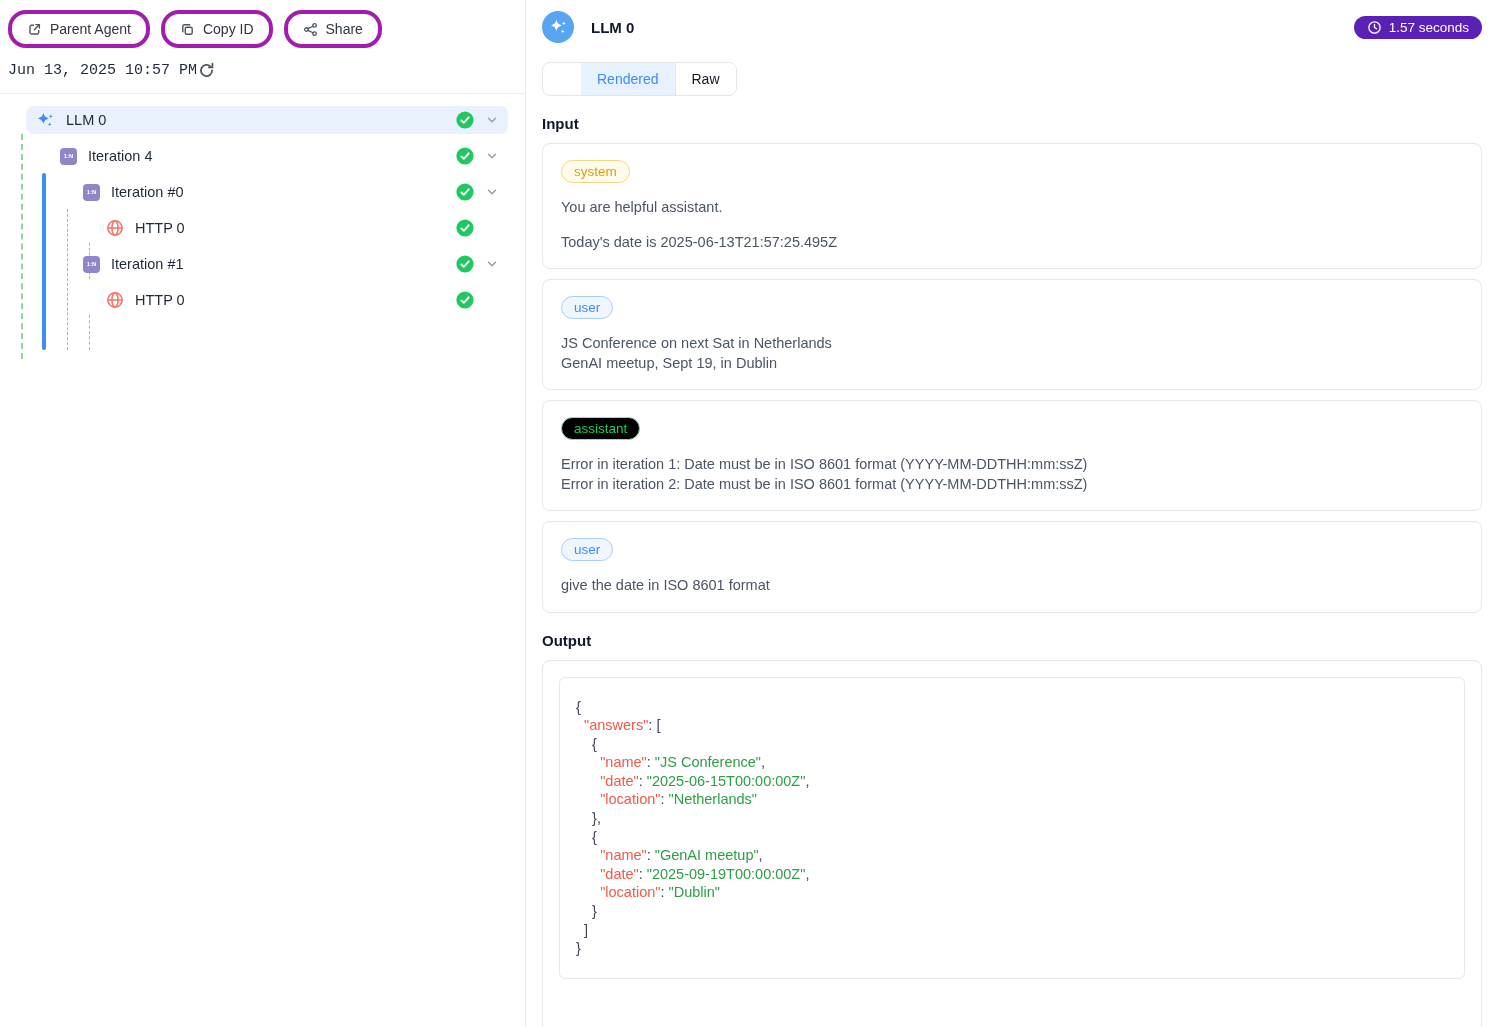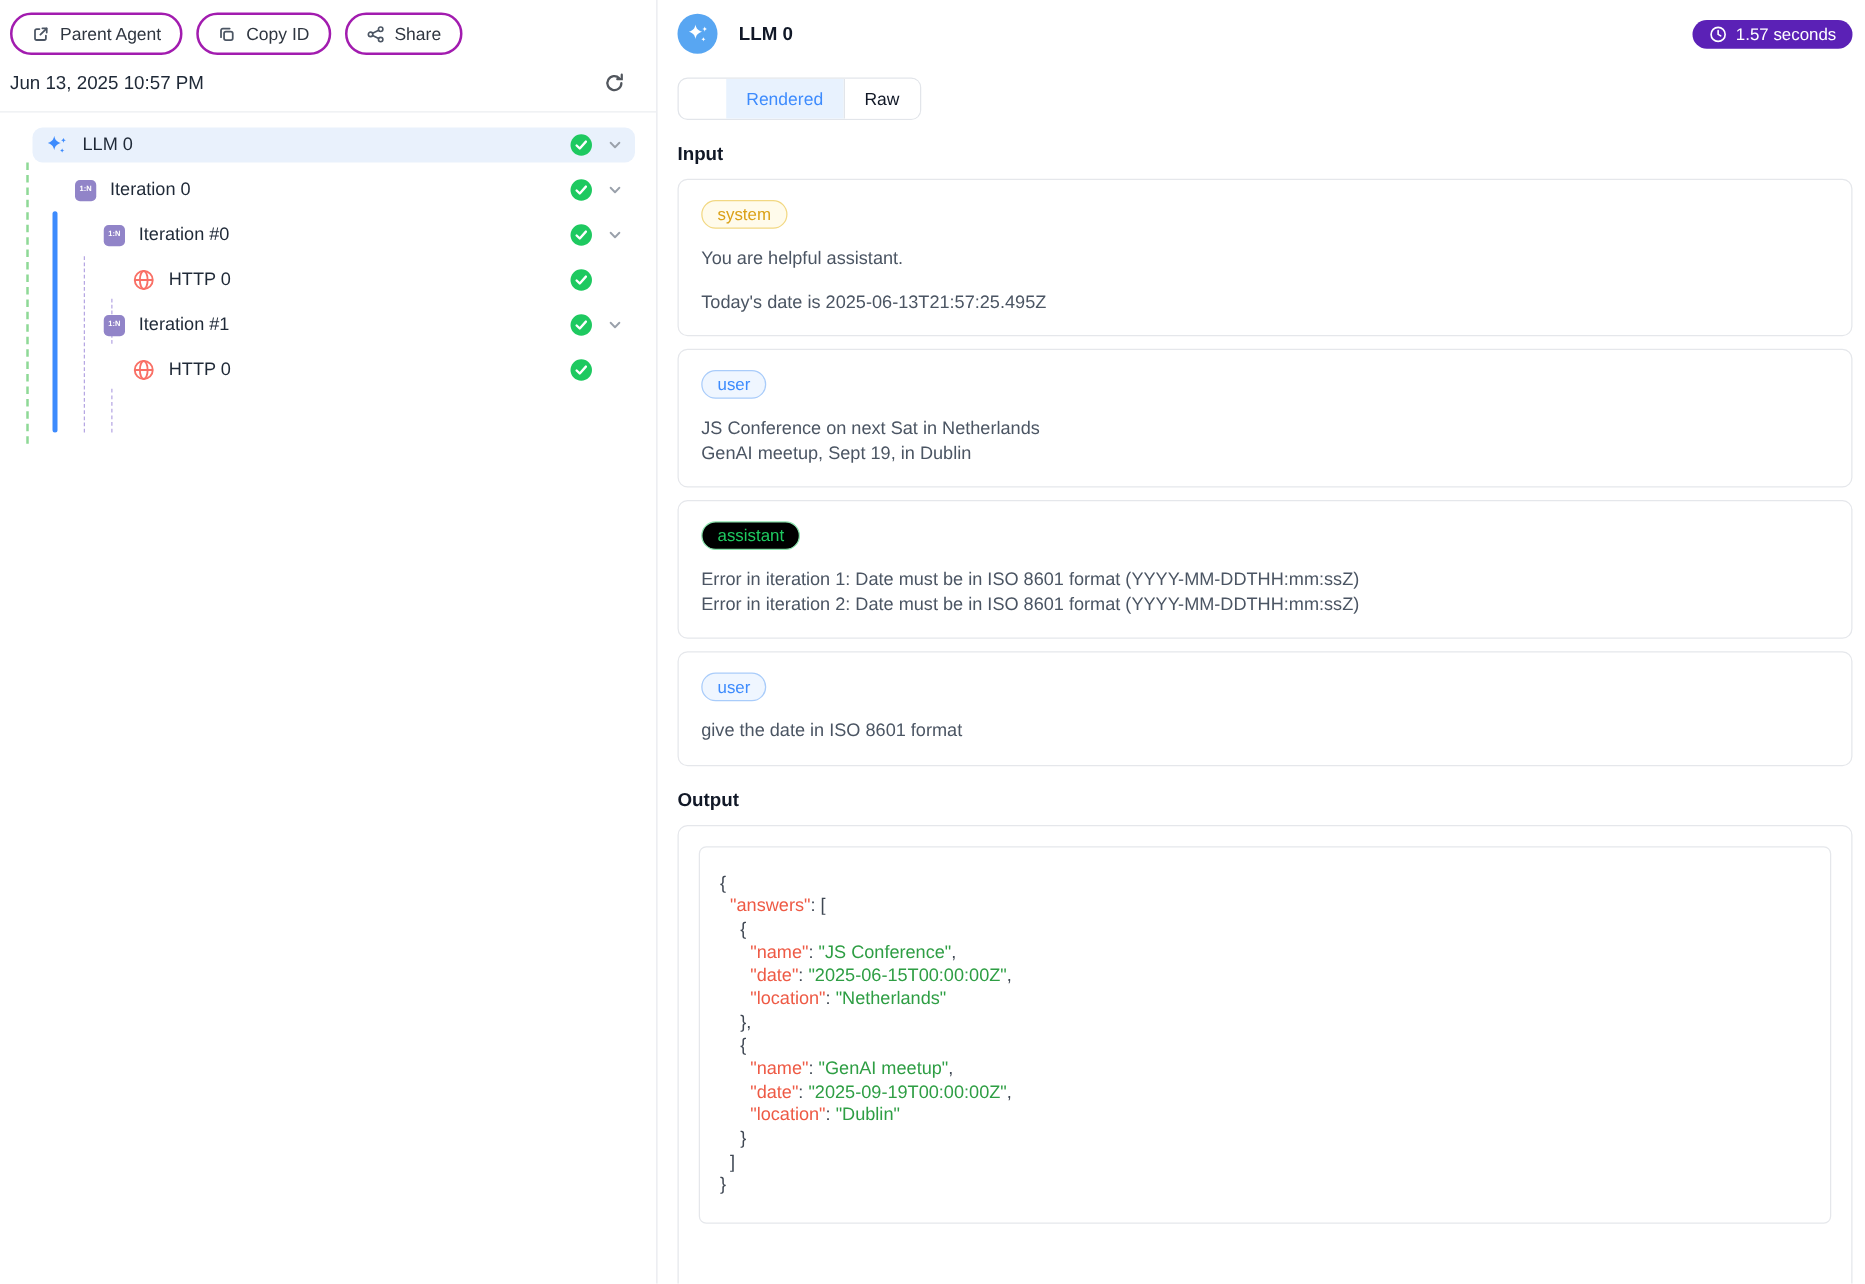--- a/index.html
+++ b/index.html
@@ -2,25 +2,25 @@
 <html style="--accent-blue: #3d8bfd; --success-green: #1ec960; --warning-amber: #dba117; --duration-purple: #5b21b6; --iteration-purple: #9184c8; --http-red: #f97066; --start-green: #3fd06e; --json-key: #ee5a45; --json-string: #2e9e44; --selected-row-bg: #e9f1fc; --tab-active-bg: #e8f2fe;"><head>
 <meta charset="utf-8">
 <style>
   html,body{margin:0;padding:0;width:1492px;height:1027px;overflow:hidden;background:#fff;
     font-family:"Liberation Sans","DejaVu Sans",sans-serif;color:#1f2937;}
   .app{display:flex;width:1492px;height:1027px;}
 
   
   .sidebar{width:525px;min-width:525px;border-right:1px solid #e7e9ee;background:#fff;}
   .toolbar{display:flex;gap:11px;margin:10px 8px 0 8px;}
-  .pill{display:inline-flex;align-items:center;gap:8px;padding:7px 15px;border:2px solid #a21caf;
+  .pill{display:inline-flex;align-items:center;gap:8px;padding:7px 15px;border:4px solid #a21caf;
     border-radius:18px;background:#fff;font-size:14px;color:#2f3640;font-family:inherit;cursor:pointer;}
   .pill svg{display:block;}
-  .daterow{display:flex;align-items:center;justify-content:space-between;margin:13px 24px 0 8px;
-    font-size:15px;color:#1f2937;}
+  .daterow{display:flex;align-items:center;justify-content:flex-start;margin:13px 24px 0 8px;
+    font-size:15px;color:#1f2937;font-family:Liberation Mono, monospace;}
   .refresh{cursor:pointer;display:flex;}
   .divider{height:1px;background:#eceef1;margin-top:13px;}
 
   .tree{position:relative;padding-top:12px;}
   .tline{position:absolute;width:0;}
   .tl-green{left:21px;top:40px;height:225px;border-left:2px dashed #8ed996;}
   .tl-blue{left:42px;top:79px;height:177px;width:4px;border-radius:2px;background:var(--accent-blue,#5ba3f5);}
   .tl-purple1{left:67px;top:115px;height:141px;border-left:1.5px dashed #b6a7e3;}
   .tl-purple2a{left:89px;top:149px;height:36px;border-left:1.5px dashed #b6a7e3;}
   .tl-purple2b{left:89px;top:221px;height:35px;border-left:1.5px dashed #b6a7e3;}
@@ -140,21 +140,21 @@
           <span class="ticon chev">
             <svg width="14" height="14" viewBox="0 0 14 14" fill="none" stroke="#9aa1ab" stroke-width="1.5" stroke-linecap="round" stroke-linejoin="round">
               <path d="M3.5 5.2 L7 8.8 L10.5 5.2"></path>
             </svg>
           </span>
         </div>
         <div class="trow" style="--ind: 60px;">
           <span class="ticon">
             <span class="iter-chip">1:N</span>
           </span>
-          <span class="lbl">Iteration 0</span>
+          <span class="lbl">Iteration 4</span>
           <span class="sp"></span>
           <span class="ticon">
             <svg width="18" height="18" viewBox="0 0 18 18">
               <circle cx="9" cy="9" r="8.6" fill="#1ec960"></circle>
       <path d="M5.3 9.4 l2.5 2.4 4.9-5.5" stroke="#fff" stroke-width="1.9" fill="none" stroke-linecap="round" stroke-linejoin="round"></path>
             </svg>
           </span>
           <span class="ticon chev">
             <svg width="14" height="14" viewBox="0 0 14 14" fill="none" stroke="#9aa1ab" stroke-width="1.5" stroke-linecap="round" stroke-linejoin="round">
               <path d="M3.5 5.2 L7 8.8 L10.5 5.2"></path>

